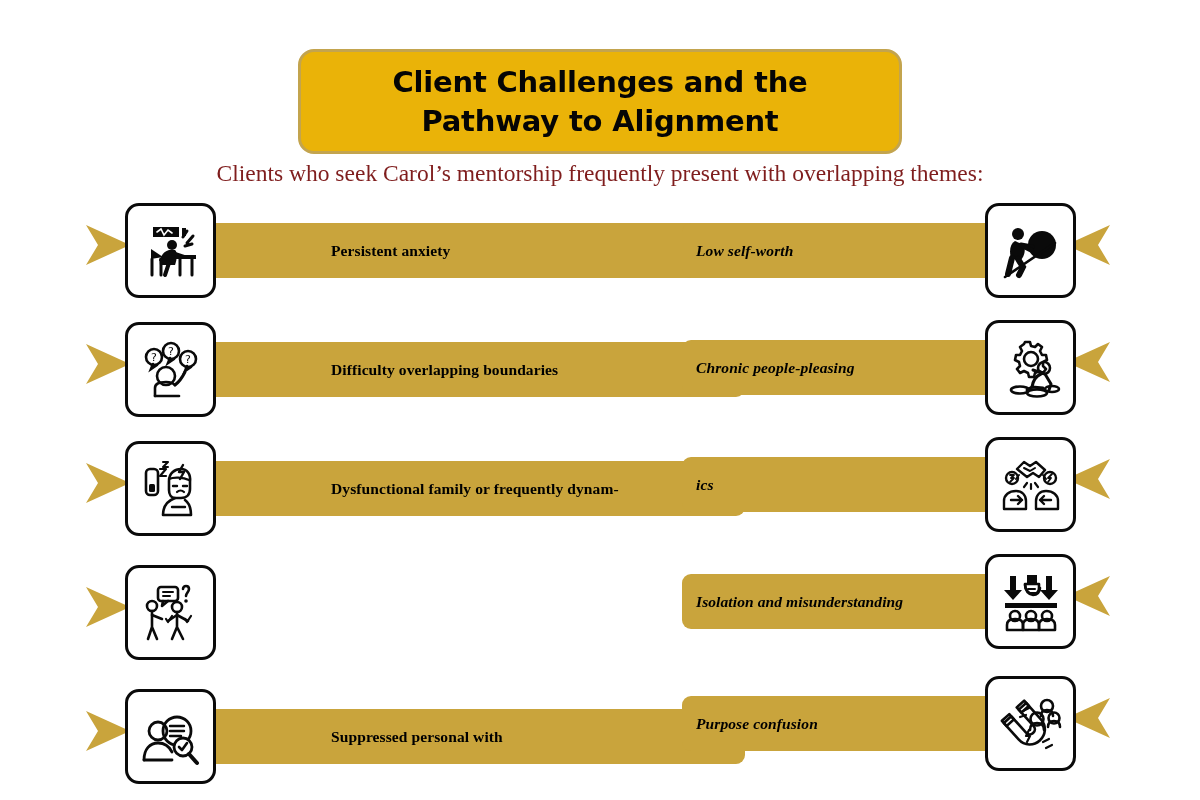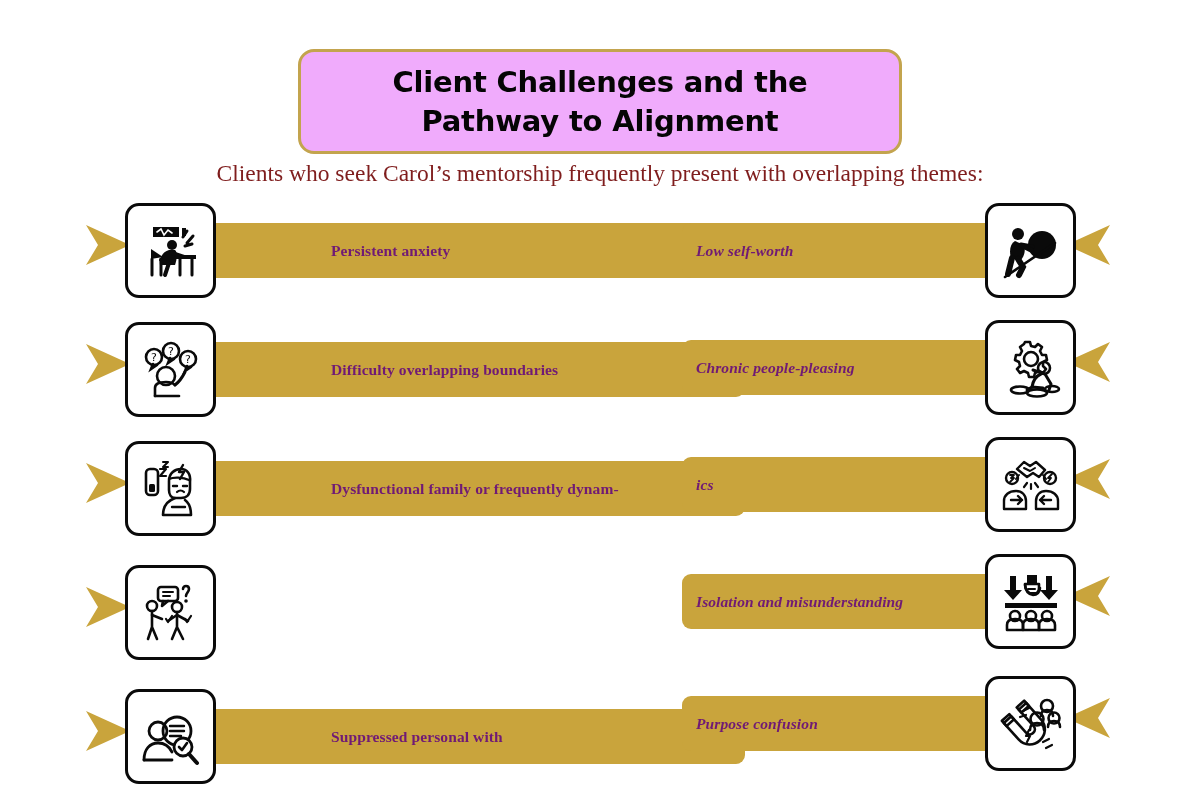--- a/index.html
+++ b/index.html
@@ -20,21 +20,21 @@
   
   #title-box {
     position: absolute;
     left: 298px;
     top: 49px;
     width: 604px;
     height: 105px;
     box-sizing: border-box;
     border: 3px solid #c3a44e;
     border-radius: 16px;
-    background: #f0abfc;
+    background: #eab308;
     display: flex;
     align-items: center;
     justify-content: center;
   }
   #title-text {
     font-family: "DejaVu Sans", "Liberation Sans", sans-serif;
     font-weight: bold;
     font-size: 29px;
     line-height: 1.33;
     letter-spacing: -0.2px;
@@ -104,21 +104,21 @@
     display: flex;
     align-items: center;
   }
   .bar-left  { left: 117px; width: 414px; padding-left: 130px; }
   .bar-right { left: 10px;  width: 316px; padding-left: 14px; }
 
   .bar-label {
     font-family: "Liberation Serif", "DejaVu Serif", serif;
     font-weight: bold;
     font-size: 15.5px;
-    color: #701a75;
+    color: #000000;
     white-space: nowrap;
     letter-spacing: 0.1px;
   }
 
   
   .overflow-label { overflow: visible; }
 </style>
 </head>
 <body>
 

